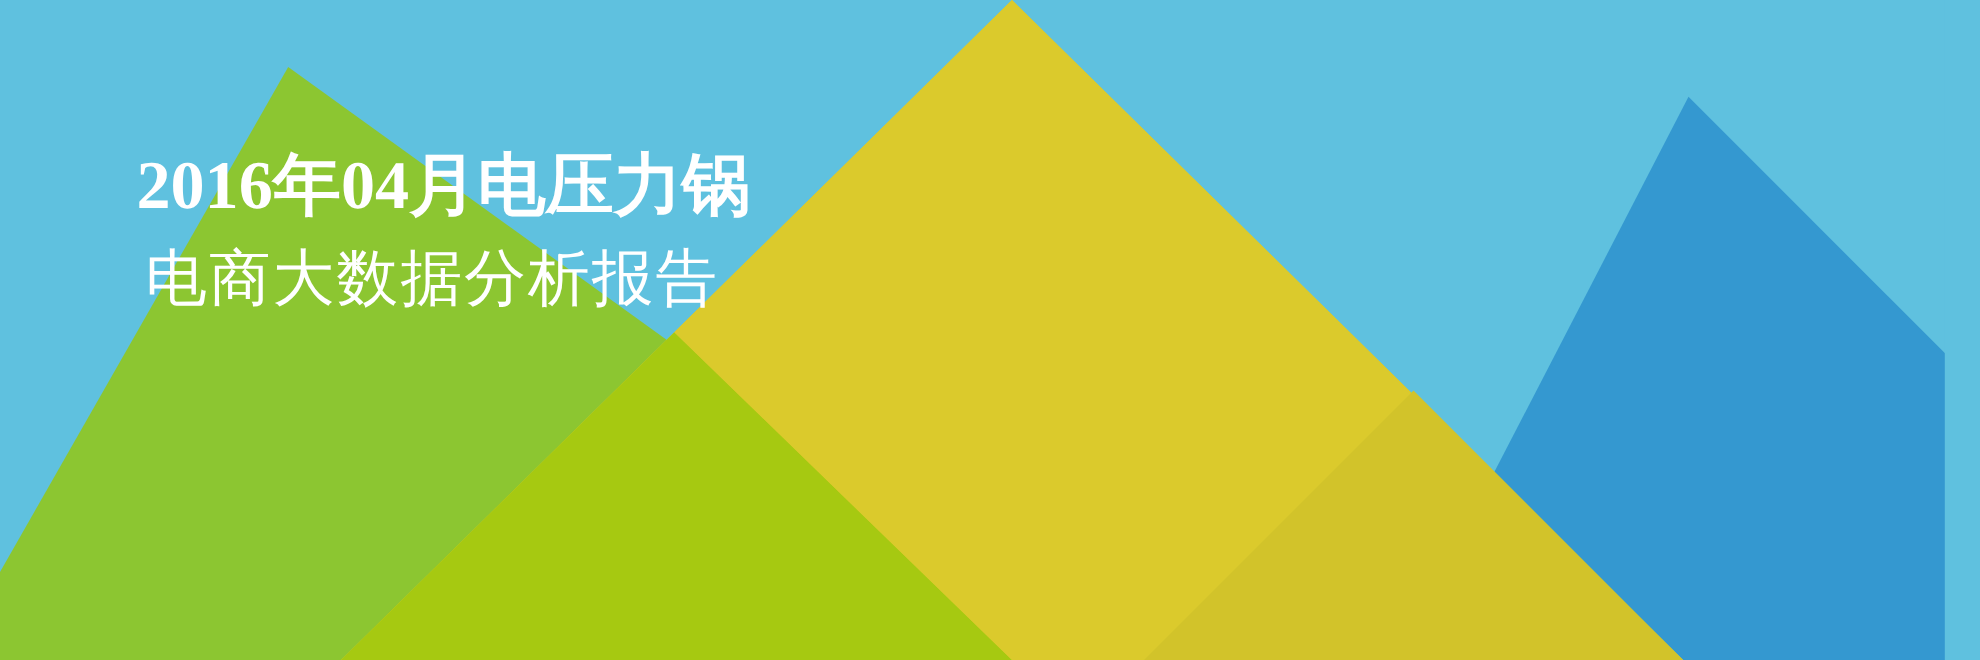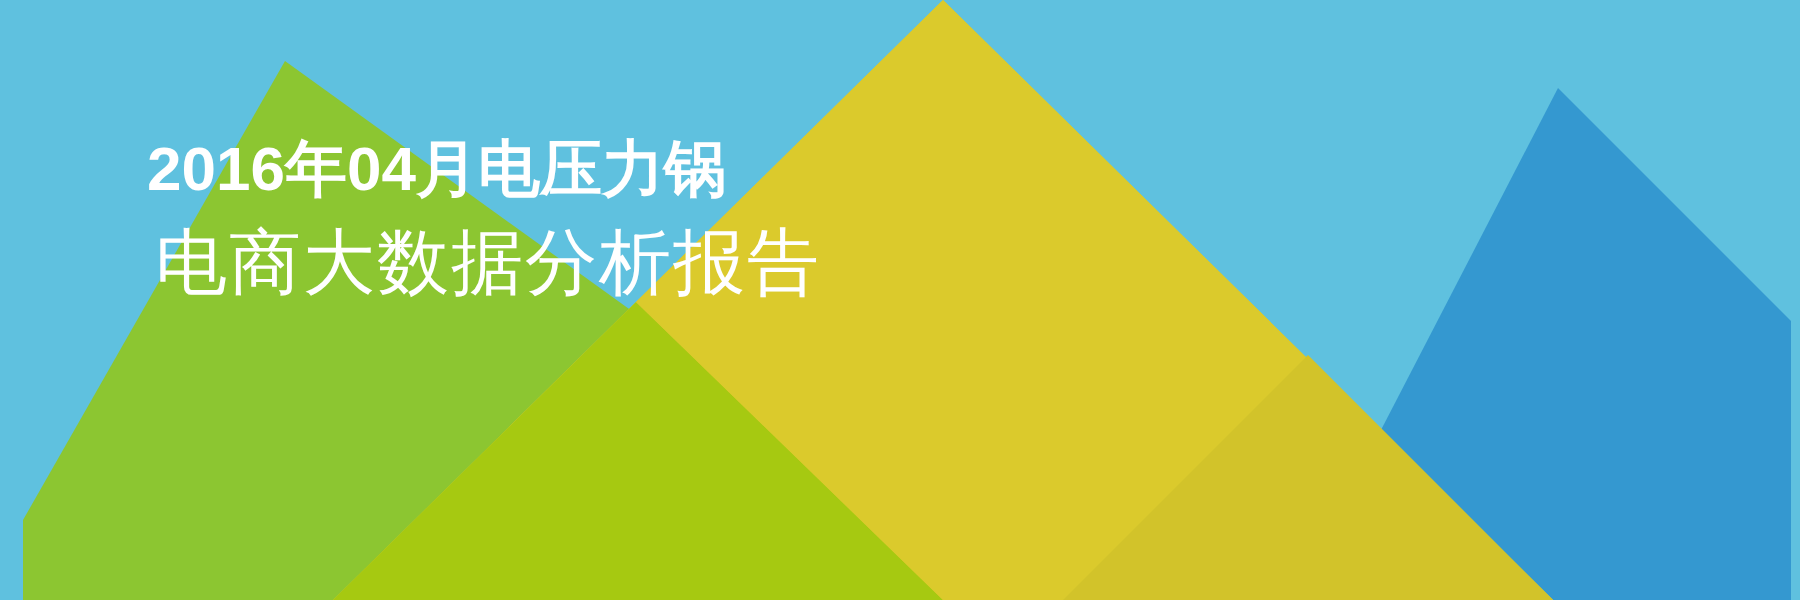--- a/index.html
+++ b/index.html
@@ -9,22 +9,21 @@
     height: 600px;
     overflow: hidden;
     background: #5fc1df;
   }
 
   .banner {
     position: relative;
     width: 1768px;
     height: 600px;
     overflow: hidden;
-    font-family: Liberation Sans, sans-serif;
-    margin-left: 23px;
+    font-family: Liberation Serif, serif;
   }
 
   .bg-layer {
     position: absolute;
     inset: 0;
     width: 1800px;
     height: 600px;
   }
 
   .title-block {
@@ -40,21 +39,21 @@
   .line1 {
     font-size: 62px;
     font-weight: bold;
     letter-spacing: 0px;
     white-space: nowrap;
     display: block;
     height: 74px;
   }
 
   .line2 {
-    font-size: 72px;
+    font-size: 56px;
     font-weight: 400;
     letter-spacing: 2px;
     white-space: nowrap;
     display: block;
     margin-top: 14px;
     margin-left: 8px;
   }
 </style>
 </head>
 <body>

